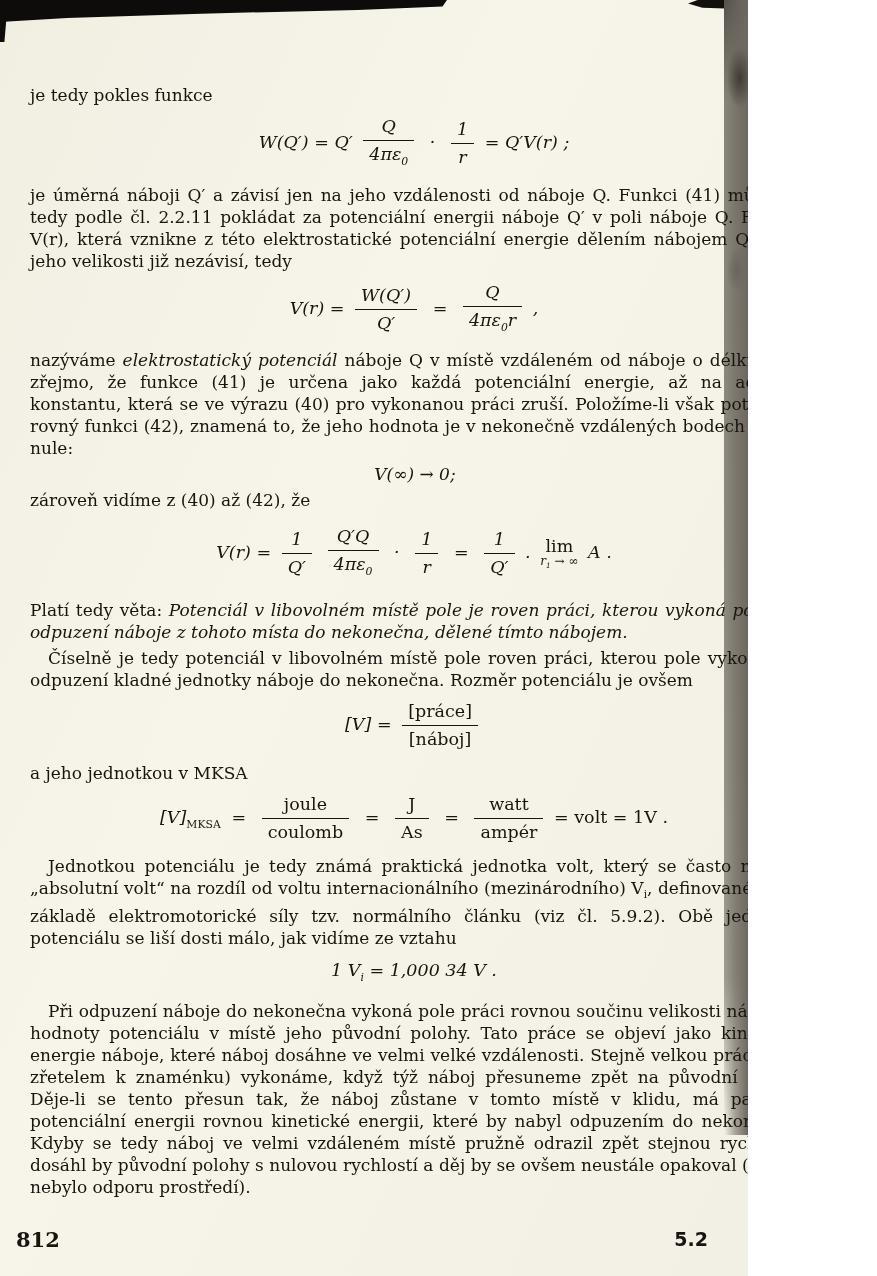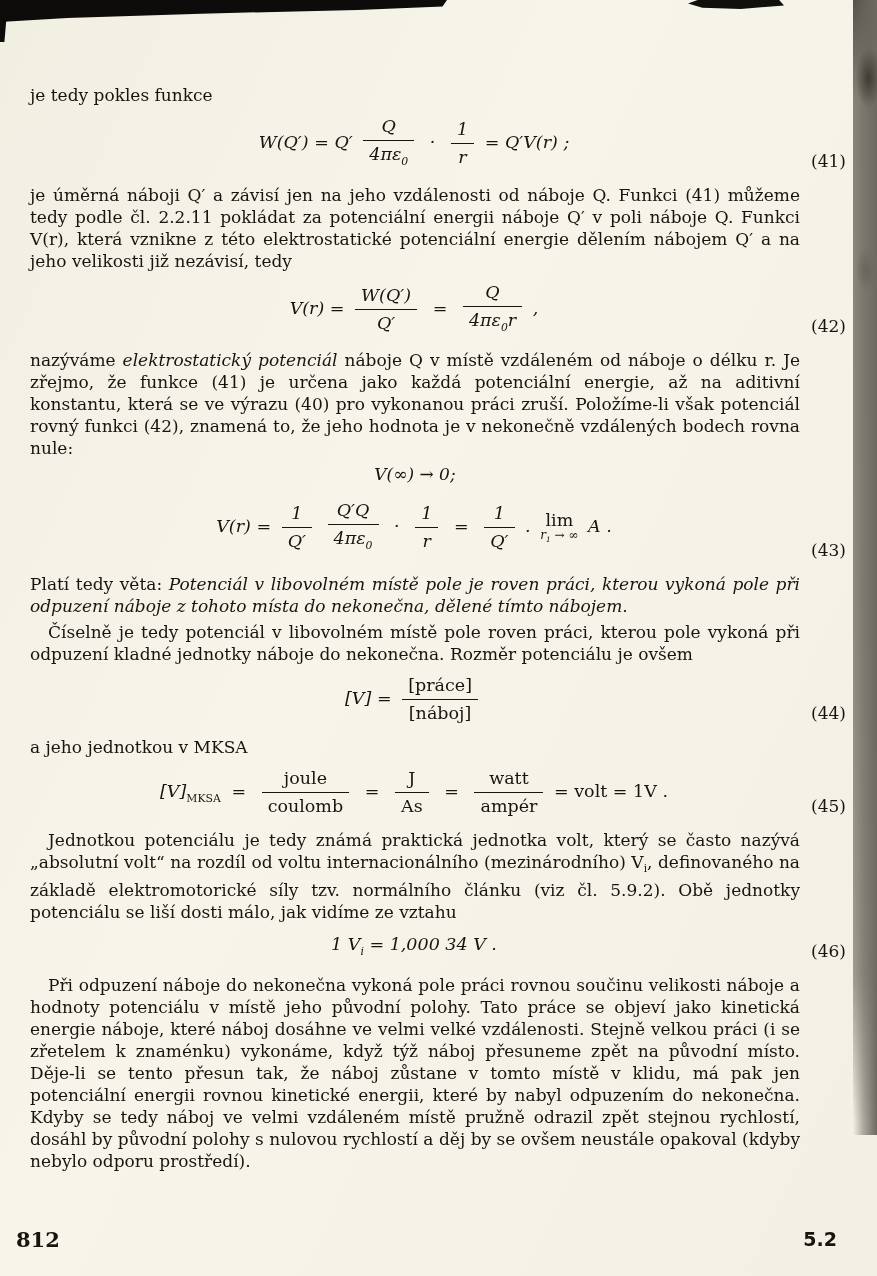--- a/index.html
+++ b/index.html
@@ -1,18 +1,18 @@
 <!DOCTYPE html>
 <html lang="cs"><head>
 <meta charset="utf-8">
 <style>
   html,body{margin:0;padding:0;}
   .page{
     position:relative;
-    width:877px;height:1276px;
+    width:748px;height:1276px;
     background:linear-gradient(115deg,#f1eee2,#f7f4ea 40%,#f2efe4);
     overflow:hidden;
     font-family:"DejaVu Serif","Liberation Serif",serif;
     color:#181410;
     font-weight:500;
   }
   
   .art-top-left{
     position:absolute;top:0;left:0;width:447px;height:22px;background:#0d0c0a;
     clip-path:polygon(0 0,100% 0,99% 30%,80% 45%,45% 62%,15% 82%,0 100%);
@@ -103,20 +103,21 @@
         </span>
         <span class="it">,</span>
       </div>
       <div class="eqnum">(42)</div>
     </div>
 
     <p><span>nazýváme </span><span class="it">elektrostatický potenciál</span><span> náboje Q v místě vzdáleném od náboje o délku r. Je zřejmo, že funkce (41) je určena jako každá potenciální energie, až na aditivní konstantu, která se ve výrazu (40) pro vykonanou práci zruší. Položíme-li však potenciál rovný funkci (42), znamená to, že jeho hodnota je v nekonečně vzdálených bodech rovna nule:</span></p>
 
     <div class="center-line it">V(∞) → 0;</div>
 
+    <p>zároveň vidíme z (40) až (42), že</p>
 
     <div class="eqrow">
       <div class="eq">
         <span class="it">V(r) =</span>
         <span class="frac">
           <span class="num">1</span>
           <span class="den">Q′</span>
         </span>
         <span class="frac">
           <span class="num">Q′Q</span>

